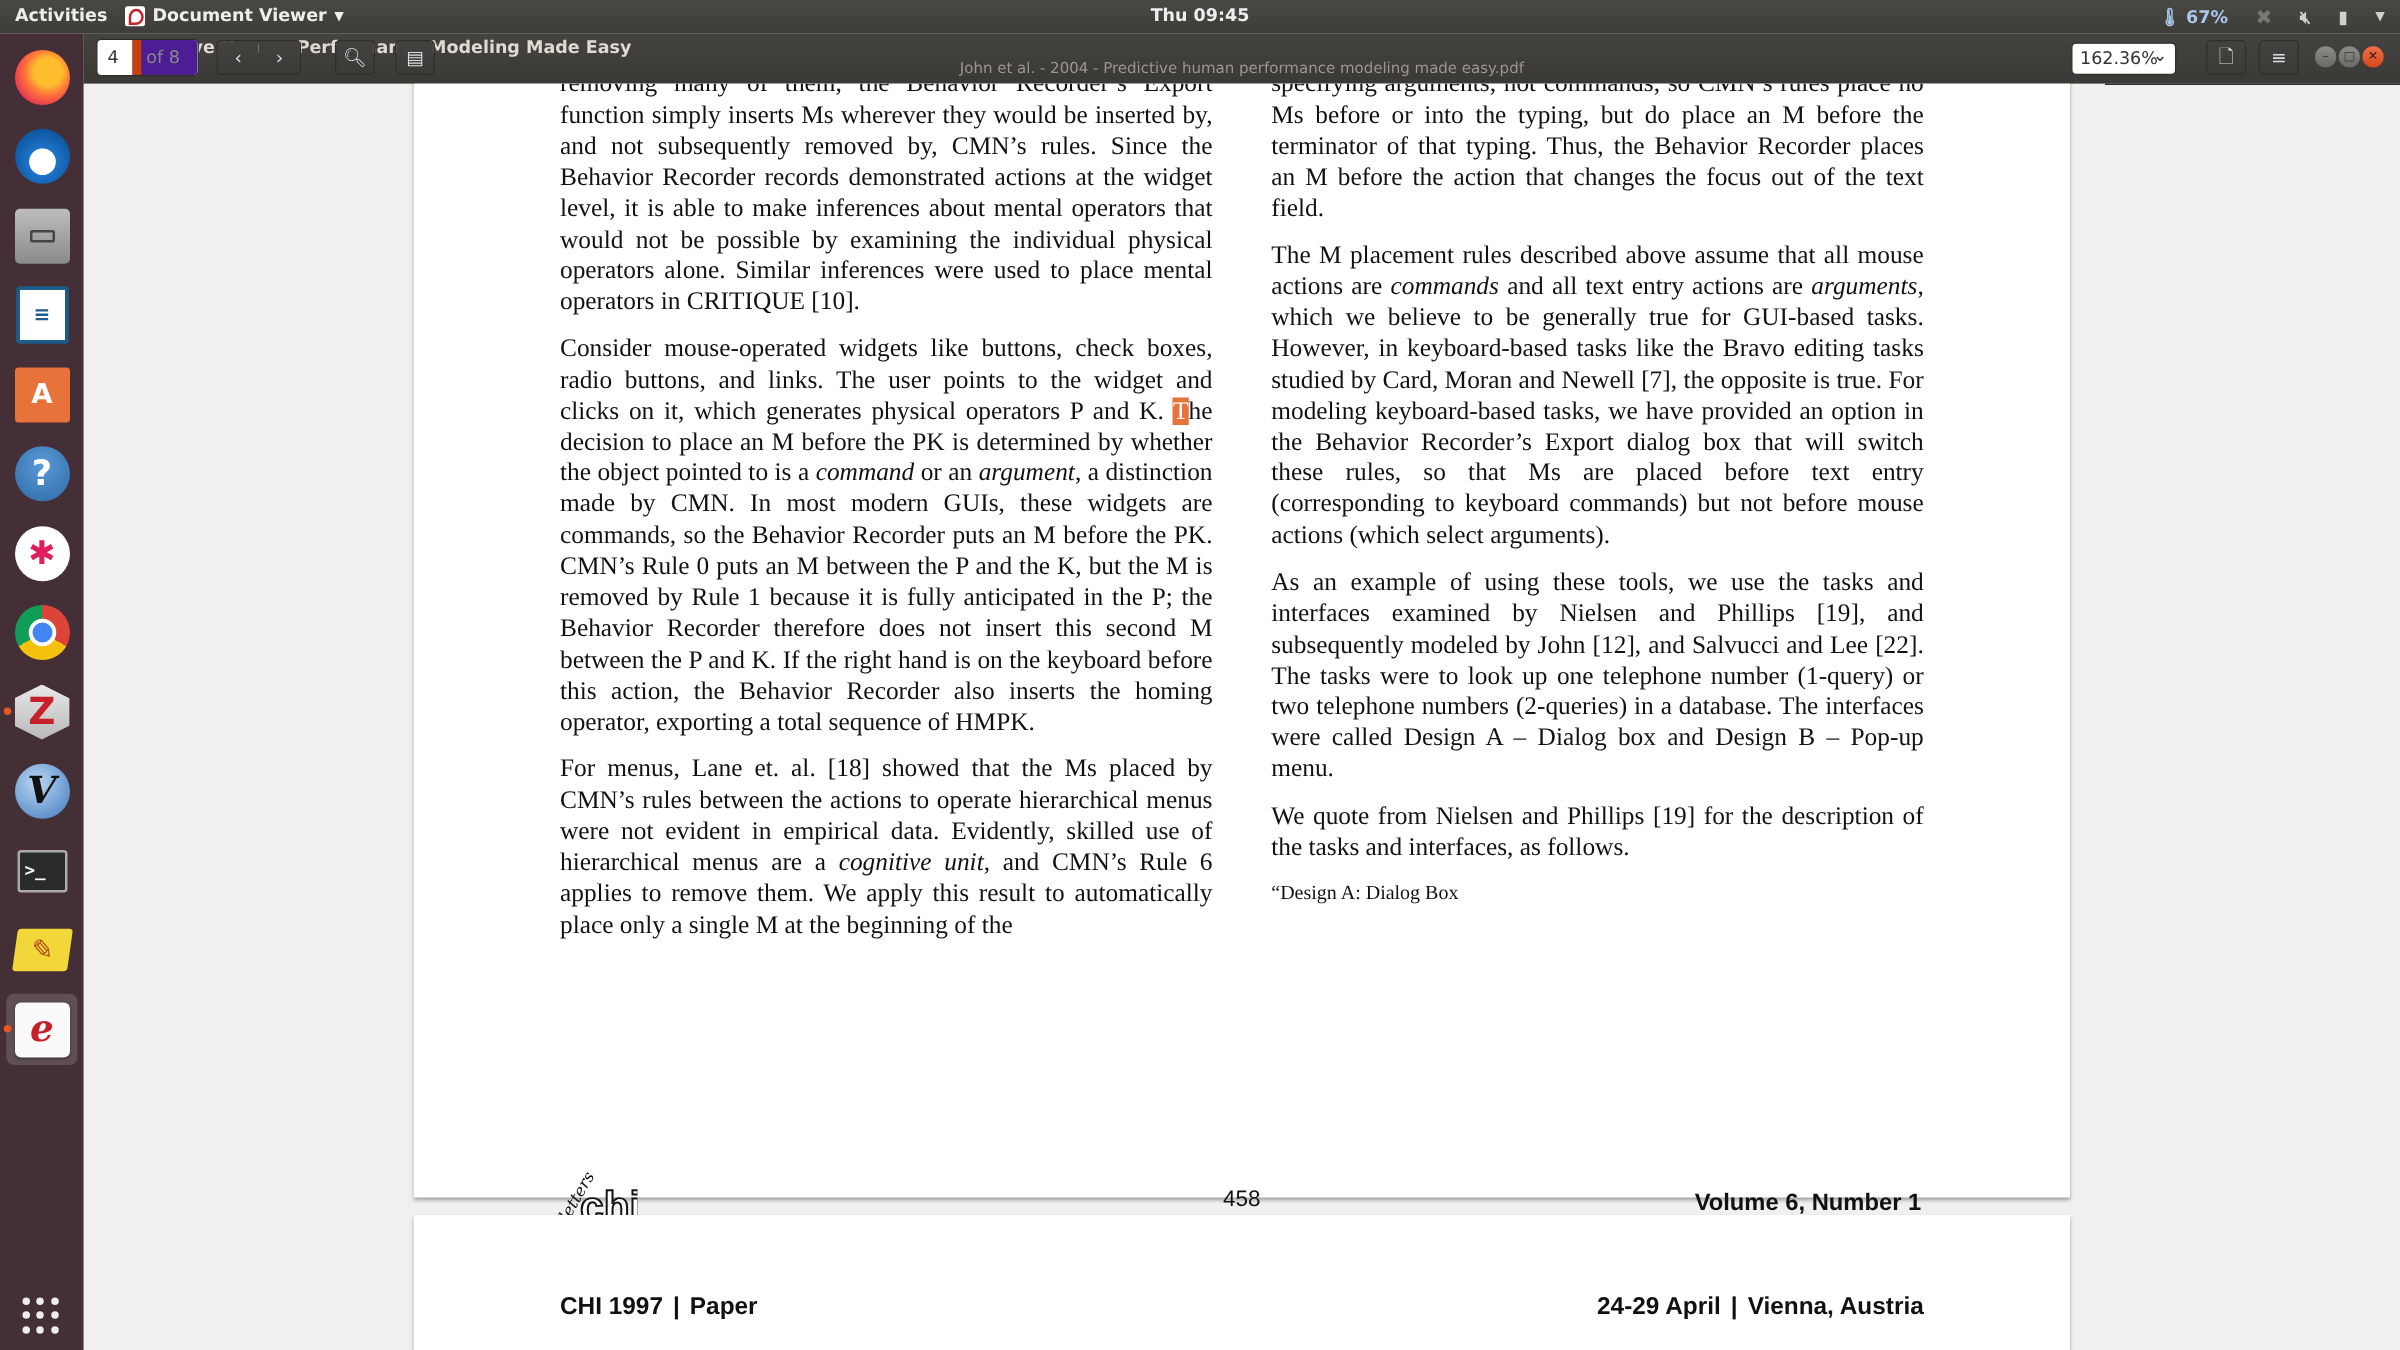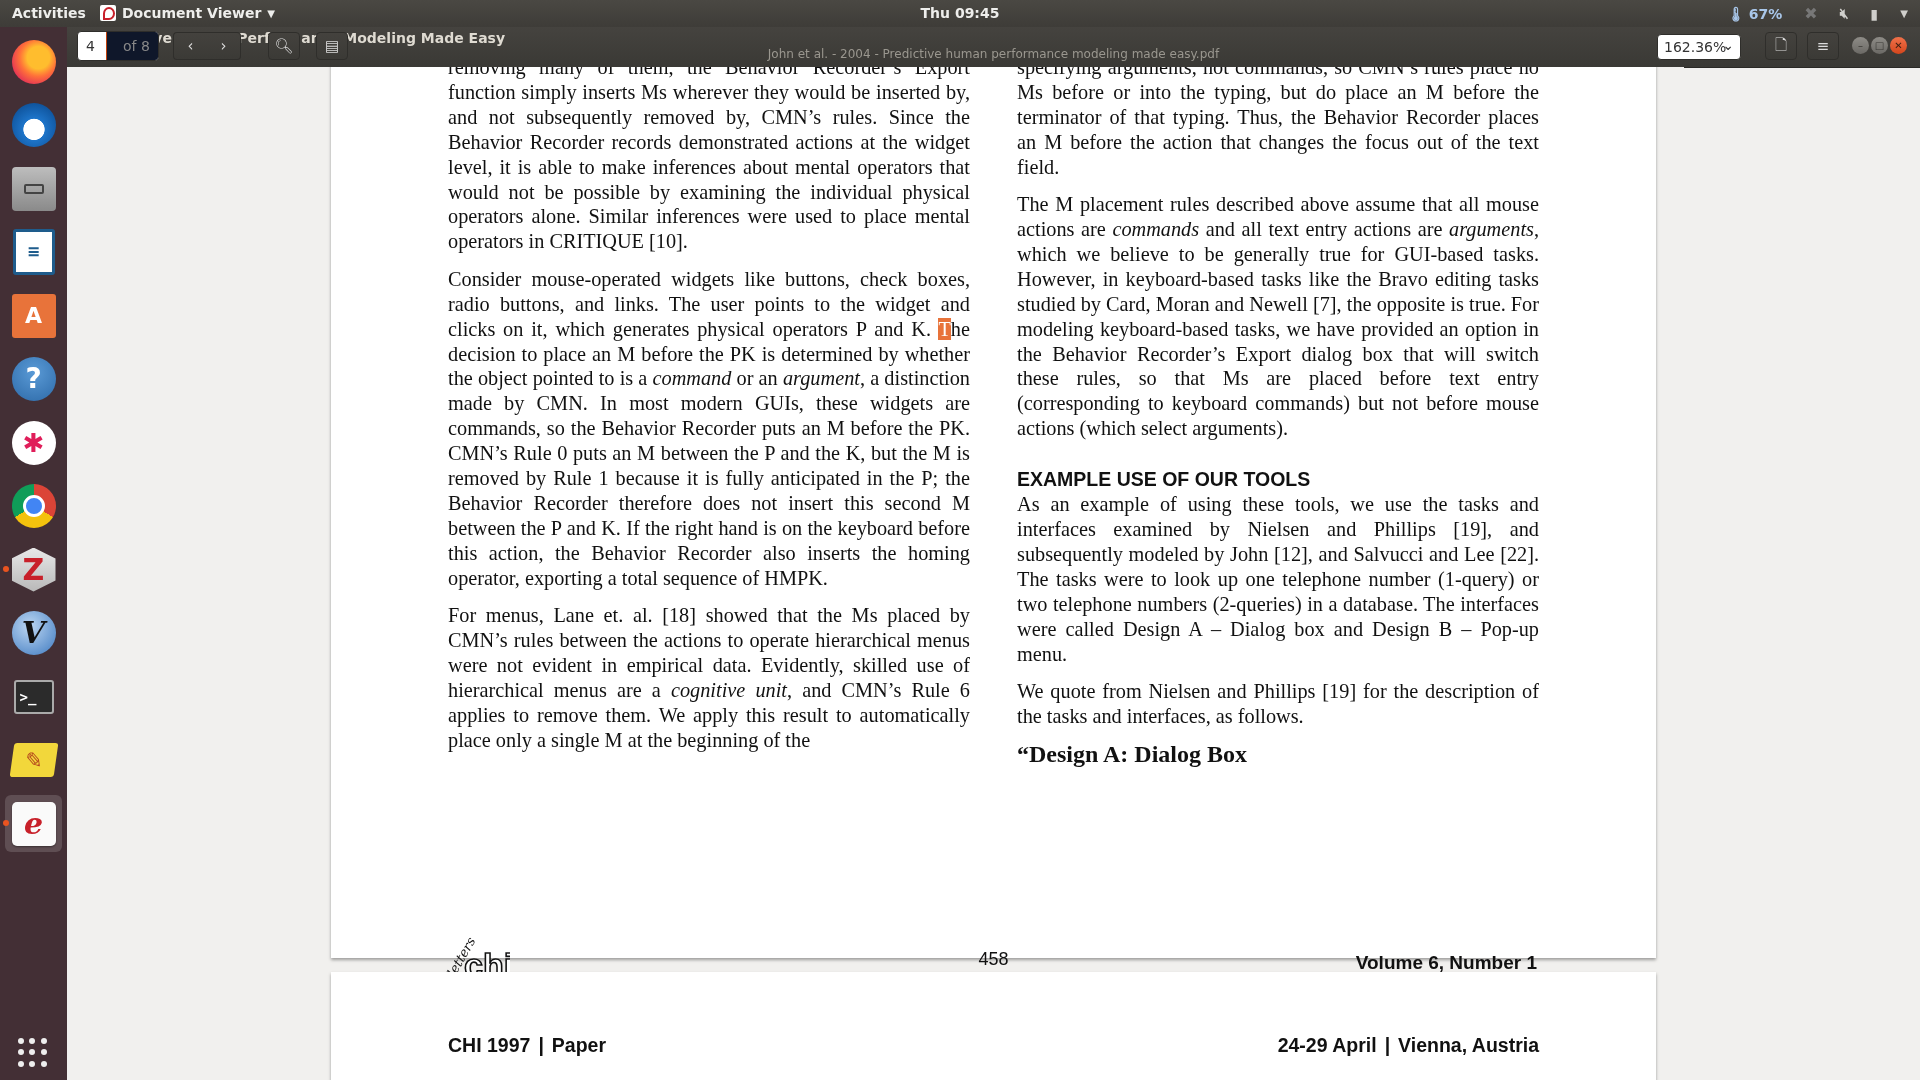--- a/index.html
+++ b/index.html
@@ -41,21 +41,21 @@
   .ic-notes { background:#f2d73b; border-radius:3px; transform:skewX(-8deg); height:34px; color:#b5471d; font-size:22px; }
   .ic-evince { background:#fafafa; border-radius:5px; box-shadow:0 1px 2px rgba(0,0,0,.4); color:#c8202a; font-family:"DejaVu Serif", serif; font-style:italic; font-size:30px; }
   .apps-grid { position:absolute; left:18px; bottom:12px; width:30px; height:30px; display:grid; grid-template-columns:repeat(3,1fr); gap:4px; }
   .apps-grid span { width:6px; height:6px; border-radius:50%; background:#eee; }
 
   
   #headerbar { position:absolute; left:67px; top:27px; width:1853px; height:40px; background:linear-gradient(#45433f,#3a3935); border-bottom:1px solid #2a2926; }
   .hb-btn { position:absolute; top:5px; height:28px; border:1px solid #2f2e2b; border-radius:4px; background:linear-gradient(#44423e,#3b3a36); color:#dcdcdc; display:flex; align-items:center; justify-content:center; font-size:15px; box-sizing:border-box; }
   .page-entry { position:absolute; left:10px; top:4px; height:30px; width:82px; border-radius:4px; background:#fff; display:flex; overflow:hidden; border:1px solid #2f2e2b; box-sizing:border-box; }
   .page-entry .cur { width:28px; padding-left:8px; color:#333; font-size:14px; line-height:28px; box-sizing:border-box; }
-  .page-entry .tot { flex:1; background:#0f172a; border-left:1px solid #c2410c; color:#888; font-size:14px; line-height:28px; padding-left:16px; }
+  .page-entry .tot { flex:1; background:#4c1d95; border-left:7px solid #c2410c; color:#888; font-size:14px; line-height:28px; padding-left:4px; }
   #hb-title { position:absolute; left:0; top:4px; width:1853px; text-align:left; color:#dfdbd2; font-size:14px; font-weight:bold; line-height:15px;padding-left:25px; }
   #hb-subtitle { position:absolute; left:0; top:20px; width:1853px; text-align:center; color:#9a978f; font-size:12px; line-height:14px; }
   .zoom-combo { position:absolute; left:1590px; top:7px; width:84px; height:26px; background:#fff; border-radius:4px; border:1px solid #2f2e2b; box-sizing:border-box; display:flex; align-items:center; padding-left:6px; font-size:14px; color:#333; }
   .zoom-combo .chev { position:absolute; right:6px; top:2px; font-size:14px; color:#333; }
   .win-ctrls { position:absolute; left:1785px; top:10px; display:flex; gap:2px; }
   .win-ctrls span { width:17px; height:17px; border-radius:50%; background:linear-gradient(#8e8c87,#6b6965); display:flex; align-items:center; justify-content:center; font-size:10px; color:#3a3935; }
   .win-ctrls span.close { background:linear-gradient(#f0714a,#d4461c); color:#3a1e12; }
 
   
   #docview { position:absolute; left:67px; top:67px; width:1617px; height:1013px; background:#f1f0ee; overflow:hidden; }
@@ -63,21 +63,21 @@
   #page1 { left:264px; top:-200px; width:1325px; height:1091px; }
   #page2 { left:264px; top:905px; width:1325px; height:400px; }
 
   .col { position:absolute; font-family:"Liberation Serif", serif; font-size:20.3px; line-height:24.9px; color:#111; text-align:justify; }
   .col p { margin:0 0 12.6px 0; }
   #col-left { left:117px; top:200px; width:522px; }
   #col-right { left:686px; top:200px; width:522px; }
   .col .lead-clip { margin-top:-12px; }
   .col em { font-style:italic; }
   .sec-head { font-family:"Liberation Sans", sans-serif; font-weight:bold; font-size:19.5px; line-height:24px; margin:26px 0 1px 0; text-align:left; }
-  .quote { margin-left:15px; font-size:24px; text-align:left;font-weight:bold; }
+  .quote { margin-left:15px; font-size:16px; text-align:left; }
   .hl { background:#e8733a; color:#fff; }
 
   .footer { position:absolute; font-family:"Liberation Sans", sans-serif; color:#111; }
   #pagenum { left:0; width:1325px; text-align:center; top:1082px; font-size:18px; }
   #volume { right:119px; top:1085px; font-size:19px; font-weight:bold; }
   #chi-logo { left:113px; top:1060px; width:66px; height:54px; }
   .hdr2 { position:absolute; top:62px; font-family:"Liberation Sans", sans-serif; font-weight:bold; font-size:19.5px; color:#111; }
   #hdr2-left { left:117px; }
   #hdr2-right { right:117px; }
   .hdr2 .sep { margin:0 8px; }
@@ -201,21 +201,20 @@
 <div id="docview">
   <div class="page" id="page1">
     <div class="col" id="col-left">
       <p class="lead-clip">removing many of them, the Behavior Recorder’s Export function simply inserts Ms wherever they would be inserted by, and not subsequently removed by, CMN’s rules. Since the Behavior Recorder records demonstrated actions at the widget level, it is able to make inferences about mental operators that would not be possible by examining the individual physical operators alone. Similar inferences were used to place mental operators in CRITIQUE [10].</p>
       <p><span>Consider mouse-operated widgets like buttons, check boxes, radio buttons, and links. The user points to the widget and clicks on it, which generates physical operators P and K. </span><span class="hl">T</span><span>he decision to place an M before the PK is determined by whether the object pointed to is a </span><em>command</em><span> or an </span><em>argument</em><span>, a distinction made by CMN. In most modern GUIs, these widgets are commands, so the Behavior Recorder puts an M before the PK. CMN’s Rule 0 puts an M between the P and the K, but the M is removed by Rule 1 because it is fully anticipated in the P; the Behavior Recorder therefore does not insert this second M between the P and K. If the right hand is on the keyboard before this action, the Behavior Recorder also inserts the homing operator, exporting a total sequence of HMPK.</span></p>
       <p><span>For menus, Lane et. al. [18] showed that the Ms placed by CMN’s rules between the actions to operate hierarchical menus were not evident in empirical data. Evidently, skilled use of hierarchical menus are a </span><em>cognitive unit</em><span>, and CMN’s Rule 6 applies to remove them. We apply this result to automatically place only a single M at the beginning of the</span></p>
     </div>
     <div class="col" id="col-right">
       <p class="lead-clip">specifying arguments, not commands, so CMN’s rules place no Ms before or into the typing, but do place an M before the terminator of that typing. Thus, the Behavior Recorder places an M before the action that changes the focus out of the text field.</p>
       <p><span>The M placement rules described above assume that all mouse actions are </span><em>commands</em><span> and all text entry actions are </span><em>arguments</em><span>, which we believe to be generally true for GUI-based tasks. However, in keyboard-based tasks like the Bravo editing tasks studied by Card, Moran and Newell [7], the opposite is true. For modeling keyboard-based tasks, we have provided an option in the Behavior Recorder’s Export dialog box that will switch these rules, so that Ms are placed before text entry (corresponding to keyboard commands) but not before mouse actions (which select arguments).</span></p>
-      <div class="sec-head">EXAMPLE USE OF OUR TOOLS</div>
       <p>As an example of using these tools, we use the tasks and interfaces examined by Nielsen and Phillips [19], and subsequently modeled by John [12], and Salvucci and Lee [22]. The tasks were to look up one telephone number (1-query) or two telephone numbers (2-queries) in a database. The interfaces were called Design A – Dialog box and Design B – Pop-up menu.</p>
       <p>We quote from Nielsen and Phillips [19] for the description of the tasks and interfaces, as follows.</p>
       <p class="quote">“Design A: Dialog Box</p>
     </div>
 
     <svg class="footer" id="chi-logo" viewBox="0 0 66 54">
       <text x="2" y="44" font-family="DejaVu Serif, serif" font-style="italic" font-size="13" transform="rotate(-60 12 40)" fill="#111">letters</text>
       <text x="20" y="50" font-family="Liberation Sans, sans-serif" font-weight="bold" font-size="34" fill="#fff" stroke="#111" stroke-width="1.6">chi</text>
     </svg>
     <div class="footer" id="pagenum">458</div>

